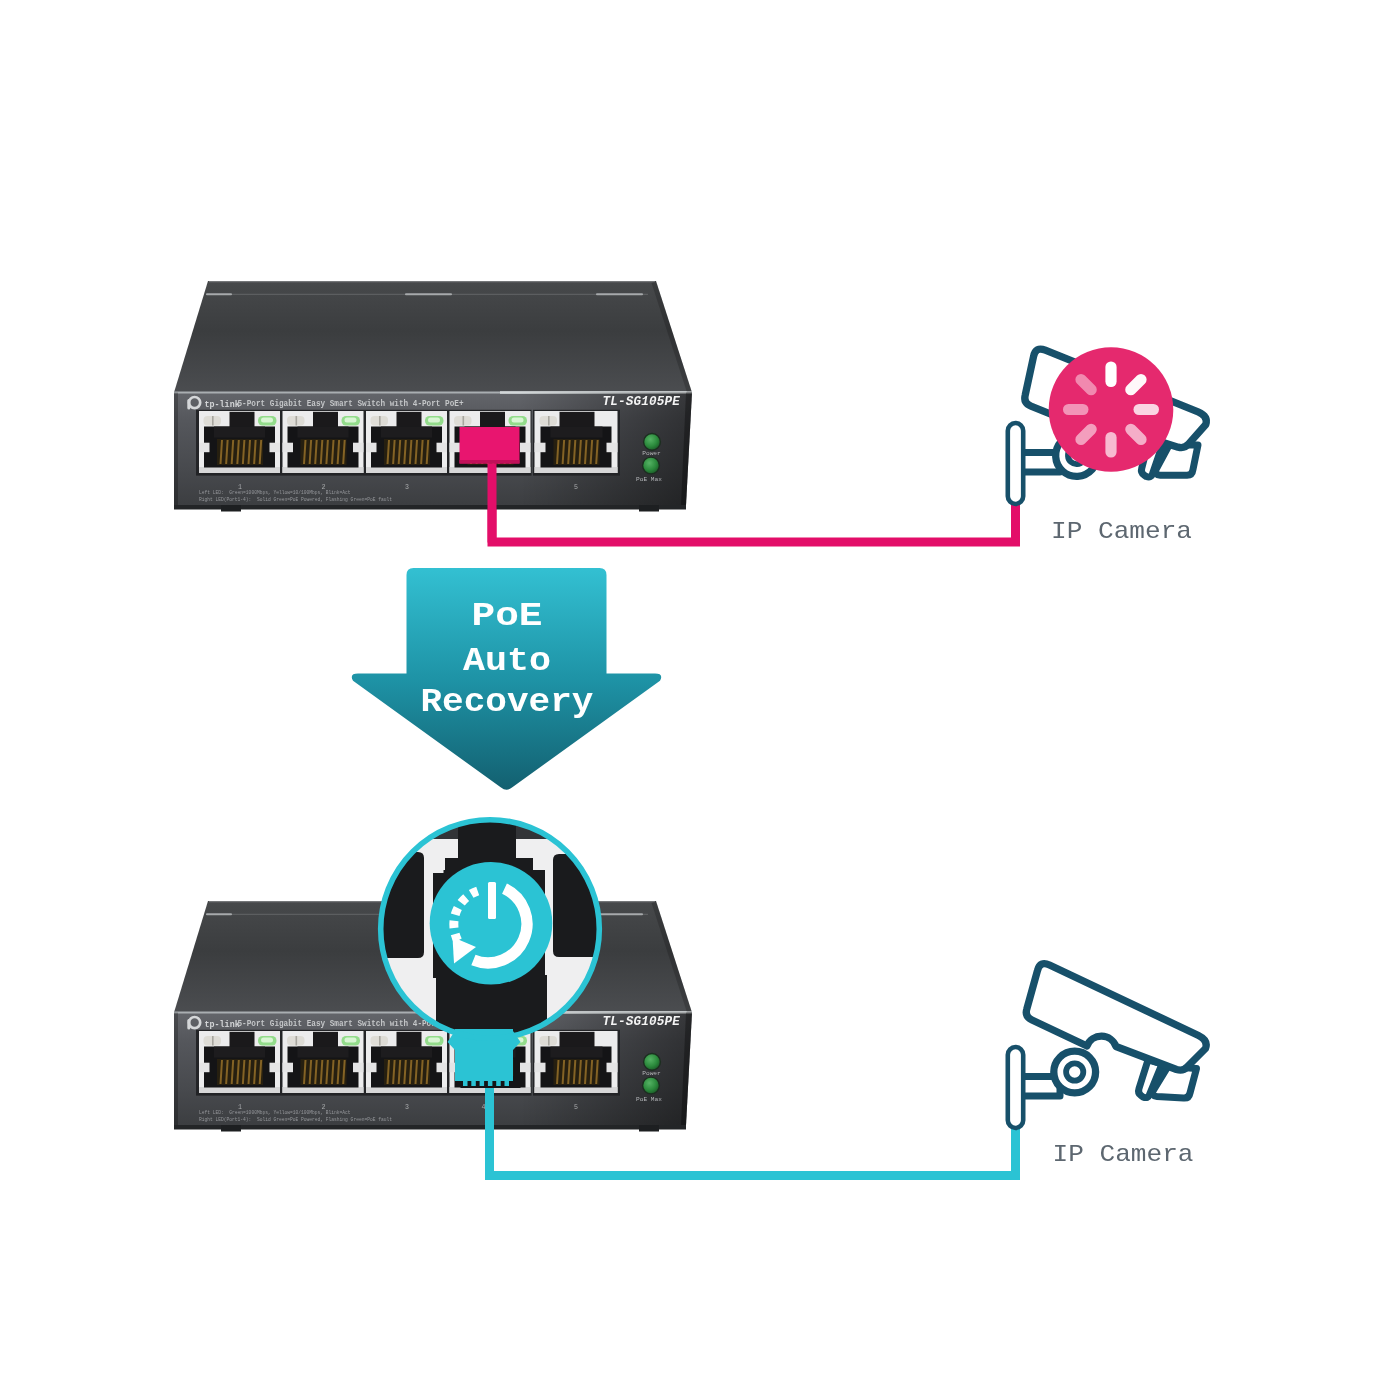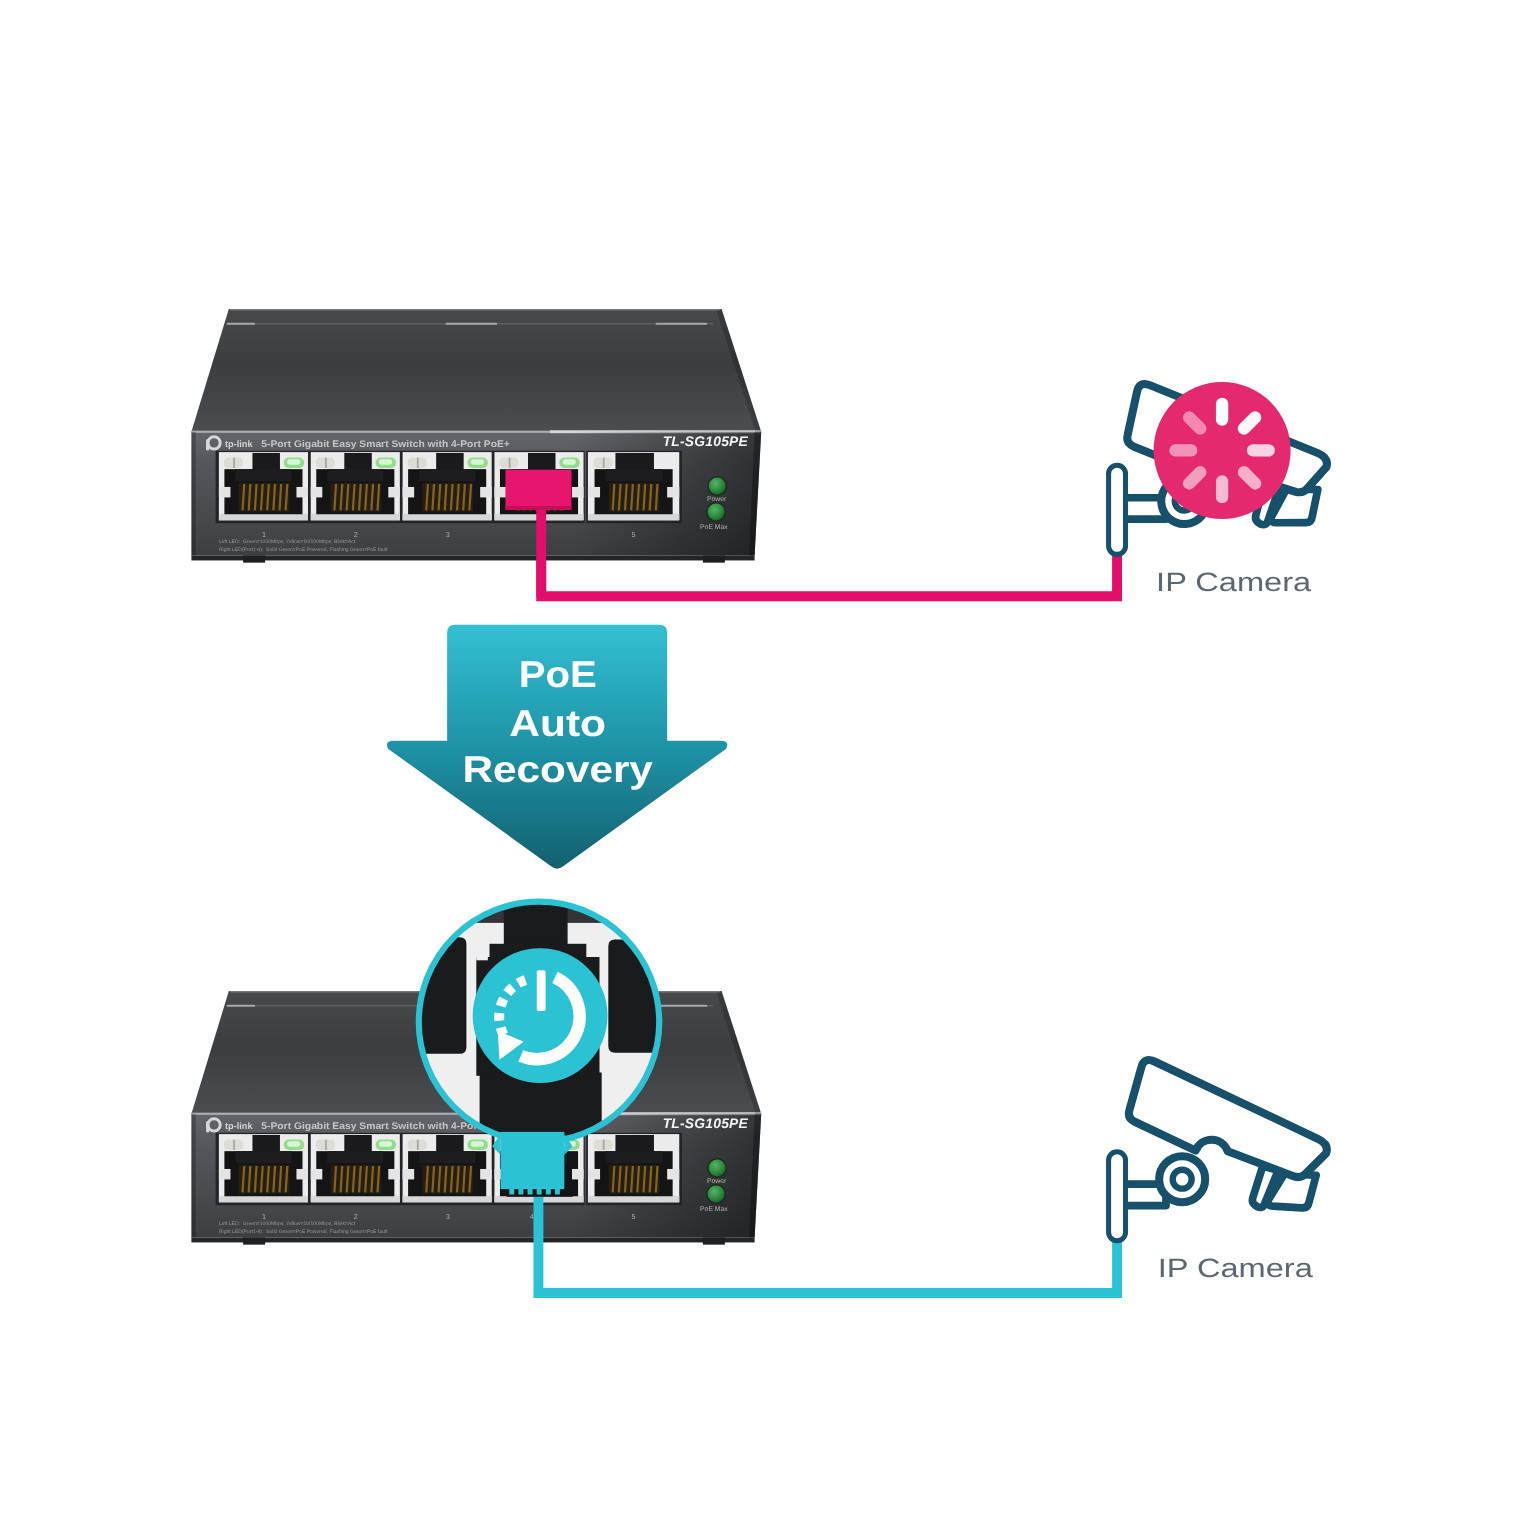--- a/index.html
+++ b/index.html
@@ -1,16 +1,16 @@
 <!DOCTYPE html>
 <html><head>
 <meta charset="utf-8">
 <style>
 html,body{margin:0;padding:0;background:#fff;}
-#stage{position:relative;width:1400px;height:1400px;overflow:hidden;font-family:Liberation Sans, sans-serif;}
+#stage{position:relative;width:1400px;height:1400px;overflow:hidden;font-family:Liberation Mono, monospace;}
 </style>
 </head>
 <body>
 <div id="stage">
 <svg width="1400" height="1400" viewBox="0 0 1400 1400" xmlns="http://www.w3.org/2000/svg">
 <defs>
   <linearGradient id="topGrad" x1="0" y1="0" x2="0" y2="1">
     <stop offset="0" stop-color="#47494b"></stop>
     <stop offset="0.45" stop-color="#3b3d3f"></stop>
     <stop offset="1" stop-color="#4b4d50"></stop>

